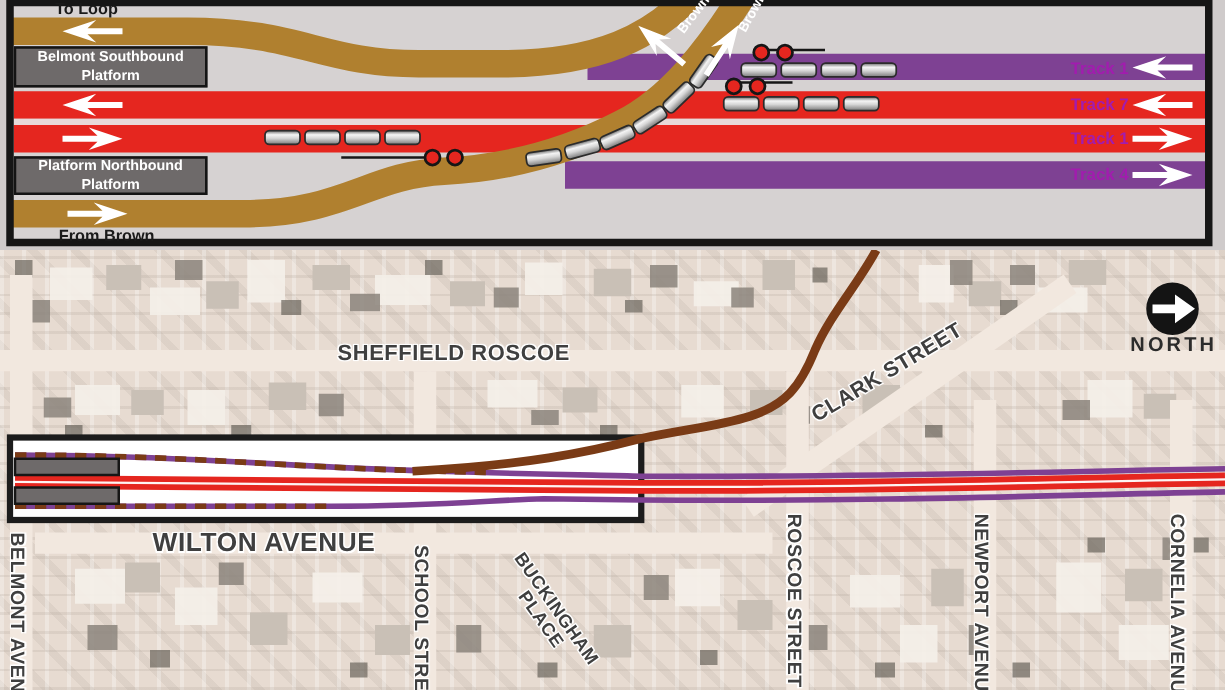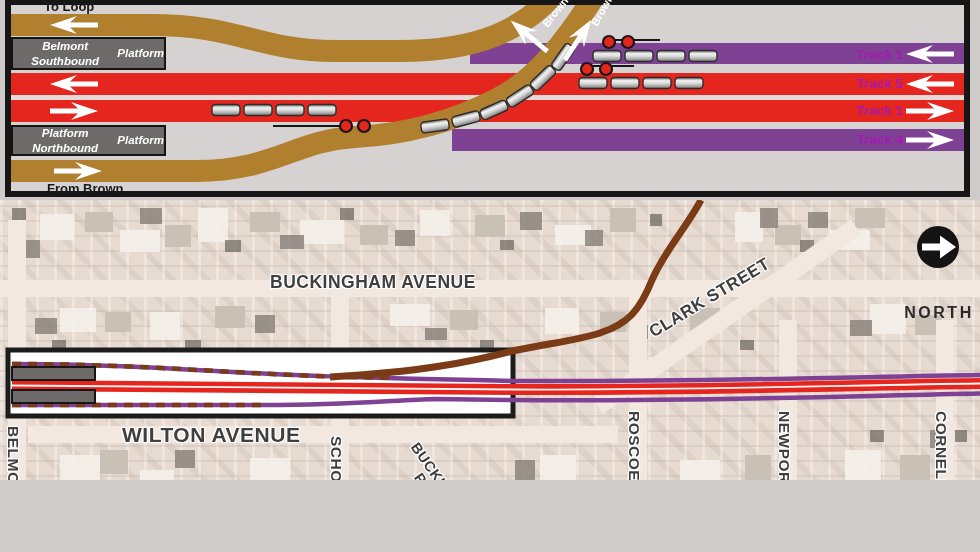--- a/index.html
+++ b/index.html
@@ -1,26 +1,26 @@
 <!DOCTYPE html>
 <html><head>
 <meta charset="utf-8">
 <style>
   html,body{margin:0;padding:0;background:#cfcbcb;width:980px;height:552px;overflow:hidden;
     font-family:"Liberation Sans",sans-serif;}
-  .stage{position:relative;width:980px;height:480px;overflow:hidden;}
+  .stage{position:relative;width:980px;height:552px;overflow:hidden;}
   
   .schematic{position:absolute;left:0;top:0;width:980px;height:198px;overflow:hidden;}
   .schematic svg{position:absolute;left:0;top:0;}
   .slabel{position:absolute;font-weight:bold;color:#1a1a1a;white-space:nowrap;}
   .to-loop{left:44px;top:-1px;font-size:13px;}
   .from-loop{left:47px;top:181px;font-size:13px;}
   .platform{position:absolute;background:#6e6a6a;border:2px solid #141414;color:#fff;
-    display:flex;align-items:center;justify-content:center;
-    font-weight:bold;font-size:11.5px;line-height:1.25;text-align:center;font-style:italic;}
+    display:flex;flex-direction:column;align-items:center;justify-content:center;
+    font-weight:bold;font-size:11.5px;line-height:1.25;text-align:center;}
   .platform.sb{left:11px;top:37px;width:151px;height:29px;}
   .platform.nb{left:11px;top:125px;width:151px;height:27px;}
   .track-label{position:absolute;left:845px;width:58px;text-align:right;font-weight:bold;
     font-size:13.5px;color:#a21caf;white-space:nowrap;}
   .brown-label{position:absolute;color:#fff;font-weight:bold;font-size:11px;white-space:nowrap;}
   .brown-label.b1{left:538px;top:6px;transform:rotate(-52deg);}
   .brown-label.b2{left:585px;top:4px;transform:rotate(-61deg);}
   
   .map{position:absolute;left:0;top:200px;width:980px;height:352px;overflow:hidden;
     background-color:#e7dbd1;
@@ -36,21 +36,21 @@
   .st-clark{left:656px;top:122px;font-size:17px;transform:rotate(-31deg);transform-origin:left bottom;}
   .st-vert{writing-mode:vertical-rl;font-size:15.5px;}
   .st-belmont{left:4px;top:226px;}
   .st-school{left:327px;top:236px;}
   .st-roscoe{left:625px;top:211px;}
   .st-newport{left:775px;top:211px;}
   .st-cornelia{left:932px;top:211px;}
   .st-buck{left:420px;top:240px;font-size:14.5px;line-height:15px;transform:rotate(55deg);
     transform-origin:left top;text-align:center;}
   .north-label{position:absolute;left:898px;top:68px;width:82px;text-align:center;
-    font-size:16px;font-weight:bold;color:#2b2b2b;letter-spacing:2.5px;margin-top:36px;}
+    font-size:16px;font-weight:bold;color:#2b2b2b;letter-spacing:2.5px;}
 </style>
 </head>
 <body>
 
 <div class="stage">
 
   <section class="schematic">
     <svg width="980" height="198" viewBox="0 0 980 198">
       <defs>
         <linearGradient id="carG" x1="0" y1="0" x2="0" y2="1">
@@ -150,21 +150,21 @@
     <div class="platform sb">
       <span>Belmont Southbound</span>
       <span>Platform</span>
     </div>
     <div class="platform nb">
       <span>Platform Northbound</span>
       <span>Platform</span>
     </div>
 
     <div class="track-label" style="top:47px">Track 1</div>
-    <div class="track-label" style="top:76px">Track 5</div>
+    <div class="track-label" style="top:76px">Track 7</div>
     <div class="track-label" style="top:103px">Track 1</div>
     <div class="track-label" style="top:132px">Track 4</div>
 
     <div class="brown-label b1">Brown</div>
     <div class="brown-label b2">Brown</div>
   </section>
 
   <section class="map">
     <svg width="980" height="352" viewBox="0 0 980 352">
 
@@ -284,21 +284,21 @@
         <rect x="12" y="167" width="83" height="13"></rect>
         <rect x="12" y="190" width="83" height="13"></rect>
       </g>
 
       <g>
         <circle cx="938" cy="47" r="21" fill="#141414"></circle>
         <polygon points="922,43.5 940,43.5 940,35.5 956,47 940,58.5 940,50.5 922,50.5" fill="#ffffff"></polygon>
       </g>
     </svg>
 
-    <div class="street st-sheffield">BUCKINGHAM AVENUE</div>
+    <div class="street st-sheffield">SHEFFIELD ROSCOE</div>
     <div class="street st-clark">CLARK STREET</div>
     <div class="street st-wilton">WILTON AVENUE</div>
     <div class="street st-vert st-belmont">BELMONT AVENUE</div>
     <div class="street st-vert st-school">SCHOOL STREET</div>
     <div class="street st-buck">
       <span>BUCKINGHAM</span><br>
       <span>PLACE</span>
     </div>
     <div class="street st-vert st-roscoe">ROSCOE STREET</div>
     <div class="street st-vert st-newport">NEWPORT AVENUE</div>

